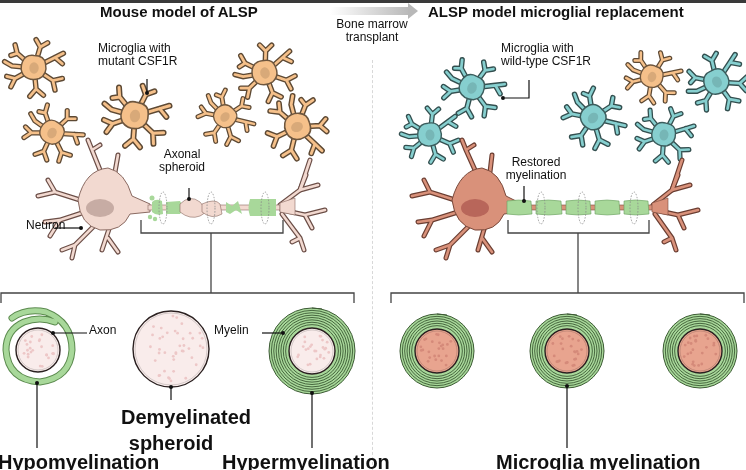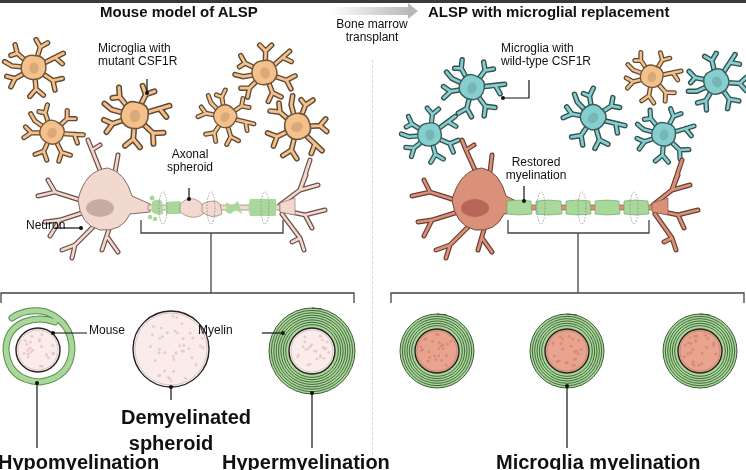--- a/index.html
+++ b/index.html
@@ -695,35 +695,35 @@
     <circle cx="53" cy="333" r="2"></circle>
     <circle cx="37" cy="383" r="2"></circle>
     <circle cx="171" cy="387" r="2"></circle>
     <circle cx="283" cy="333" r="2"></circle>
     <circle cx="312" cy="393" r="2"></circle>
     <circle cx="567" cy="386" r="2"></circle>
   </g>
 </svg>
 
 <div class="t title" style="left:100px;top:4px;">Mouse model of ALSP</div>
-<div class="t title" style="left:428px;top:4px;">ALSP with microglial replacement</div>
+<div class="t title" style="left:428px;top:4px;">ALSP model microglial replacement</div>
 <div class="t lbl" style="left:318px;top:18px;width:108px;white-space:pre-line;">Bone marrow
 transplant</div>
 
 <div class="t lbl" style="left:98px;top:42px;white-space:pre-line;text-align:left;">Microglia with
 mutant CSF1R</div>
 <div class="t lbl" style="left:501px;top:42px;white-space:pre-line;text-align:left;">Microglia with
 wild-type CSF1R</div>
 
-<div class="t lbl" style="left:160px;top:148px;width:60px;white-space:pre-line;">Axonal
+<div class="t lbl" style="left:152px;top:148px;width:60px;white-space:pre-line;">Axonal
 spheroid</div>
 <div class="t lbl" style="left:0px;top:219px;text-align:left;margin-left:26px;">Neuron</div>
 <div class="t lbl" style="left:488px;top:156px;width:96px;white-space:pre-line;">Restored
 myelination</div>
 
-<div class="t lbl" style="left:89px;top:324px;text-align:left;">Mouse</div>
-<div class="t lbl" style="left:198px;top:324px;text-align:left;">Myelin</div>
+<div class="t lbl" style="left:89px;top:324px;text-align:left;">Axon</div>
+<div class="t lbl" style="left:214px;top:324px;text-align:left;">Myelin</div>
 
 <div class="t blbl" style="left:-2px;top:451px;text-align:left;">Hypomyelination</div>
 <div class="t blbl" style="left:121px;top:404px;width:100px;white-space:pre-line;line-height:1.3;">Demyelinated
 spheroid</div>
 <div class="t blbl" style="left:222px;top:451px;text-align:left;">Hypermyelination</div>
 <div class="t blbl" style="left:496px;top:451px;text-align:left;">Microglia myelination</div>
 
 </body></html>

